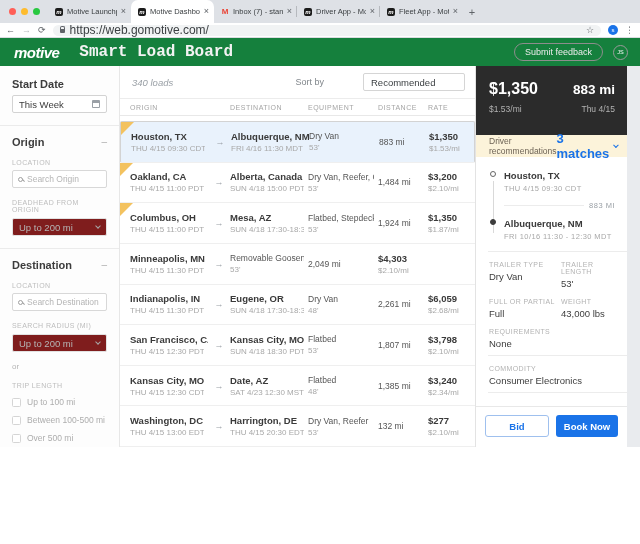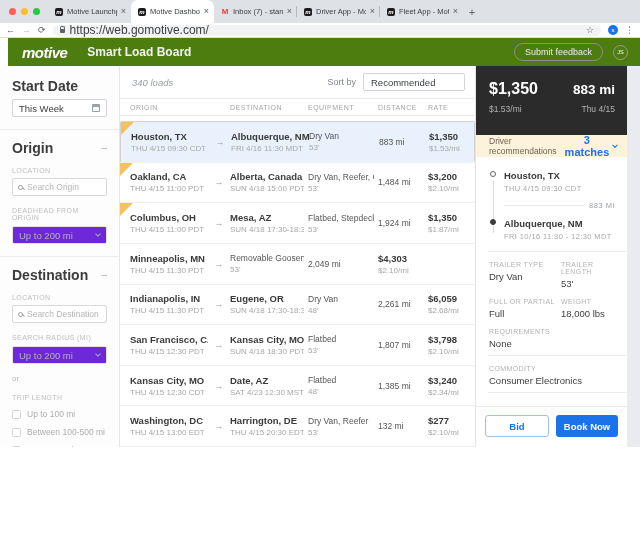--- a/index.html
+++ b/index.html
@@ -28,53 +28,53 @@
   .omni { flex:1; height:11px; background:#f1f3f4; border-radius:6px; display:flex; align-items:center; gap:5px; padding:0 7px; }
   .lock { width:5px; height:4px; background:#5f6368; border-radius:1px; position:relative; margin-top:2px; flex:none; }
   .lock::before { content:""; position:absolute; top:-3px; left:0.5px; width:3px; height:3px; border:1px solid #5f6368; border-bottom:none; border-radius:2px 2px 0 0; }
   .url { font-size:12px; color:#3c4043; flex:1; }
   .star { color:#5f6368; font-size:9px; }
   .chrome-avatar { width:10px; height:10px; border-radius:50%; background:#1a73e8; color:#fff; font-size:6px; display:flex; align-items:center; justify-content:center; }
   .kebab { color:#5f6368; font-size:9px; }
 
   
   .app { position:absolute; left:0; top:38px; width:640px; height:409px; background:#fff; border-bottom:1px solid #ececec; }
-  .app-header { height:28px; background:#4d7c0f; display:flex; align-items:center; padding:0 8px 0 14px;margin-left:8px; }
+  .app-header { height:28px; background:#15803d; display:flex; align-items:center; padding:0 8px 0 14px; }
   .logo { color:#fff; font-size:15px; font-weight:bold; font-style:italic; letter-spacing:-0.5px; }
-  .app-title { color:#f2f2f2; font-size:12px; font-weight:bold; margin-left:20px; }
+  .app-title { color:#f2f2f2; font-size:16px; font-weight:bold; margin-left:20px;font-family:Liberation Mono, monospace; }
   .header-spacer { flex:1; }
   .feedback-btn { border:1px solid #8d8d8d; border-radius:12px; color:#ececec; font-size:9px; padding:3px 10px; background:transparent; }
   .header-avatar { width:15px; height:15px; border-radius:50%; border:1px solid #9a9a9a; color:#fff; font-size:5.5px; display:flex; align-items:center; justify-content:center; margin:0 4px 0 10px; }
 
   .app-body { display:flex; height:381px; }
 
   
   .sidebar { width:120px; flex:none; background:#fdfdfd; border-right:1px solid #e7e7e7; padding:12px 12px 0 12px; overflow:hidden; }
-  .fld-label { font-size:14px; font-weight:bold; color:#3c3c3c; }
+  .fld-label { font-size:11px; font-weight:bold; color:#3c3c3c; }
   .sel { margin-top:5px; height:18px; border:1px solid #d3d3d3; border-radius:2px; background:#fff; display:flex; align-items:center; padding:0 6px; font-size:9.5px; color:#3c3c3c; justify-content:space-between; }
-  .sel.dim { color:#b5b5b5; border-color:#e2e2e2; background:#6d28d9; }
+  .sel.dim { color:#b5b5b5; border-color:#e2e2e2; background:#7f1d1d; }
   .cal { width:8px; height:8px; border:1px solid #9aa0a6; border-top:3px solid #9aa0a6; border-radius:1px; }
   .chev { width:4px; height:4px; border-right:1px solid #a8a8a8; border-bottom:1px solid #a8a8a8; transform:rotate(45deg); margin-top:-2px; }
   .side-hr { border:none; border-top:1px solid #ebebeb; margin:12px -12px 10px -12px; }
   .sec-head { display:flex; justify-content:space-between; align-items:center; }
   .collapse { color:#b0b0b0; font-size:10px; line-height:1; }
   .tiny-label { font-size:7px; color:#bdbdbd; letter-spacing:0.4px; margin-top:11px; text-transform:uppercase; }
   .search-box { margin-top:4px; height:18px; border:1px solid #d8d8d8; border-radius:2px; background:#fff; display:flex; align-items:center; padding:0 5px; gap:4px; }
   .mag { width:5px; height:5px; border:1px solid #9f9f9f; border-radius:50%; position:relative; flex:none; }
   .mag::after { content:""; position:absolute; width:3px; height:1px; background:#9f9f9f; right:-2.5px; bottom:-0.5px; transform:rotate(45deg); }
   .search-box input { border:none; outline:none; width:100%; font-size:8.5px; color:#555; background:transparent; font-family:"Liberation Sans",sans-serif; }
   .search-box input::placeholder { color:#b5b5b5; }
   .or { text-align:left; font-size:8px; color:#b5b5b5; margin:10px 0 2px 0; }
   .cb-row { display:flex; align-items:center; gap:6px; margin-top:8px; }
   .cb { width:9px; height:9px; border:1px solid #d5d5d5; border-radius:1.5px; background:#fff; flex:none; }
   .cb-label { font-size:8.5px; color:#adadad; }
 
   
   .loadlist { width:355px; flex:none; display:flex; flex-direction:column; background:#fff; }
-  .list-topbar { height:33px; flex:none; display:flex; align-items:center; padding:0 10px 0 12px; border-bottom:1px solid #ececec; }
+  .list-topbar { height:33px; flex:none; display:flex; align-items:center; padding:0 10px 0 12px; border-bottom:1px solid #ececec;gap:32px; }
   .count { font-size:9.5px; font-style:italic; color:#9aa0a6; flex:1; }
   .sortby { font-size:9px; color:#80868b; margin-right:7px; }
   .sortsel { width:102px; height:18px; border:1px solid #d5d5d5; border-radius:2px; display:flex; align-items:center; padding:0 7px; font-size:9.5px; color:#3c4043; background:#fff; }
   .cols { height:17px; flex:none; display:grid; grid-template-columns:78px 22px 78px 70px 50px 1fr; align-items:center; padding-left:10px; border-bottom:1px solid #e8e8e8; }
   .col-h { font-size:7px; color:#a5a5a5; letter-spacing:0.5px; }
   .rows { flex:1; display:flex; flex-direction:column; overflow:hidden; }
   .lrow { flex:1; display:grid; grid-template-columns:78px 22px 78px 70px 50px 1fr; align-items:center; padding-left:10px; border-bottom:1px solid #efefef; position:relative; background:#fff; }
   .lrow.sel { background:#e9f2fc; }
   .lrow.rec::before { content:""; position:absolute; left:0; top:0; border-top:13px solid #f3c25f; border-right:13px solid transparent; }
   .city { font-size:9.5px; font-weight:bold; color:#3a3a3a; white-space:nowrap; }
@@ -88,21 +88,21 @@
   
   .detail { width:152px; flex:none; border-left:1px solid #e3e3e3; background:#fff; display:flex; flex-direction:column; }
   .price-card { height:69px; flex:none; background:#2b2b2b; padding:14px 12px 0 13px; }
   .pc-top { display:flex; justify-content:space-between; align-items:baseline; }
   .pc-price { color:#fff; font-size:16px; font-weight:bold; }
   .pc-miles { color:#fff; font-size:13.5px; font-weight:bold; }
   .pc-sub { display:flex; justify-content:space-between; margin-top:6px; }
   .pc-sub span { color:#b2b2b2; font-size:8.5px; }
   .rec-banner { height:22px; flex:none; background:#fcf3da; display:flex; align-items:center; justify-content:space-between; padding:0 10px 0 13px; }
   .rec-label { font-size:8.5px; color:#6d6355; }
-  .rec-matches { font-size:11px; color:#1a73e8; font-weight:bold; display:flex; align-items:center; gap:4px;text-align:center; }
+  .rec-matches { font-size:13px; color:#1a73e8; font-weight:bold; display:flex; align-items:center; gap:4px; }
   .chev-b { width:4px; height:4px; border-right:1px solid #1a73e8; border-bottom:1px solid #1a73e8; transform:rotate(45deg); margin-top:-2px; }
   .route { position:relative; padding:13px 12px 10px 28px; flex:none; }
   .vline { position:absolute; left:17px; top:24px; height:52px; width:1px; background:#d9d9d9; }
   .stop { position:relative; }
   .dot { position:absolute; left:-14px; top:1px; width:6px; height:6px; border-radius:50%; background:#fff; border:1.5px solid #666; }
   .dot.fill { background:#3c3c3c; border-color:#3c3c3c; }
   .stop-city { font-size:9.5px; font-weight:bold; color:#3a3a3a; }
   .stop-time { font-size:7.5px; color:#a8a8a8; letter-spacing:0.4px; margin-top:3px; }
   .leg { display:flex; align-items:center; gap:5px; margin:8px 0; }
   .leg-line { flex:1; height:1px; background:#ececec; }
@@ -465,21 +465,21 @@
           <div class="d-item">
               <div class="lab">TRAILER LENGTH</div>
               <div class="val">53'</div>
             </div>
           <div class="d-item">
               <div class="lab">FULL OR PARTIAL</div>
               <div class="val">Full</div>
             </div>
           <div class="d-item">
               <div class="lab">WEIGHT</div>
-              <div class="val">18,000 lbs</div>
+              <div class="val">43,000 lbs</div>
             </div>
           <div class="d-item span2">
               <div class="lab">REQUIREMENTS</div>
               <div class="val">None</div>
             </div>
         </div>
         <hr class="d-hr">
         <div class="d-grid">
           <div class="d-item span2">
               <div class="lab">COMMODITY</div>

